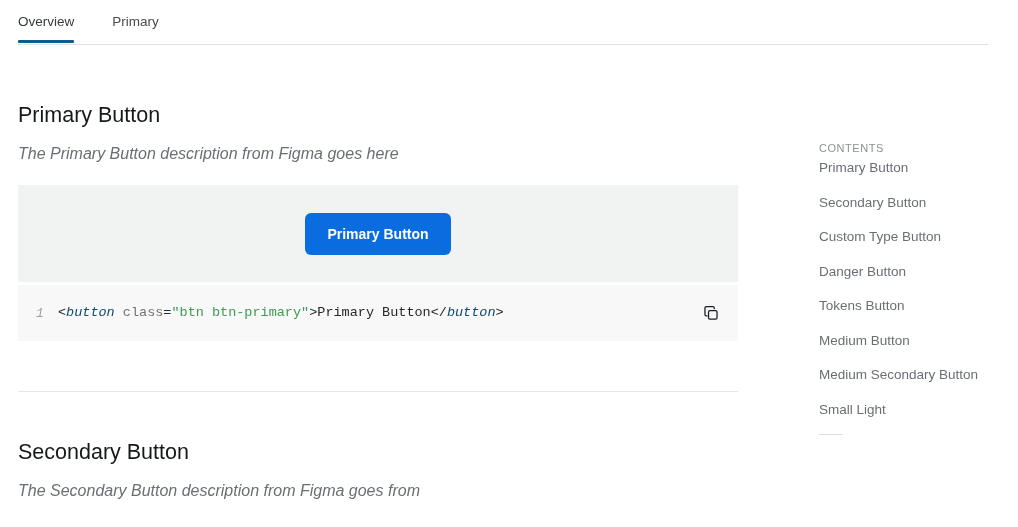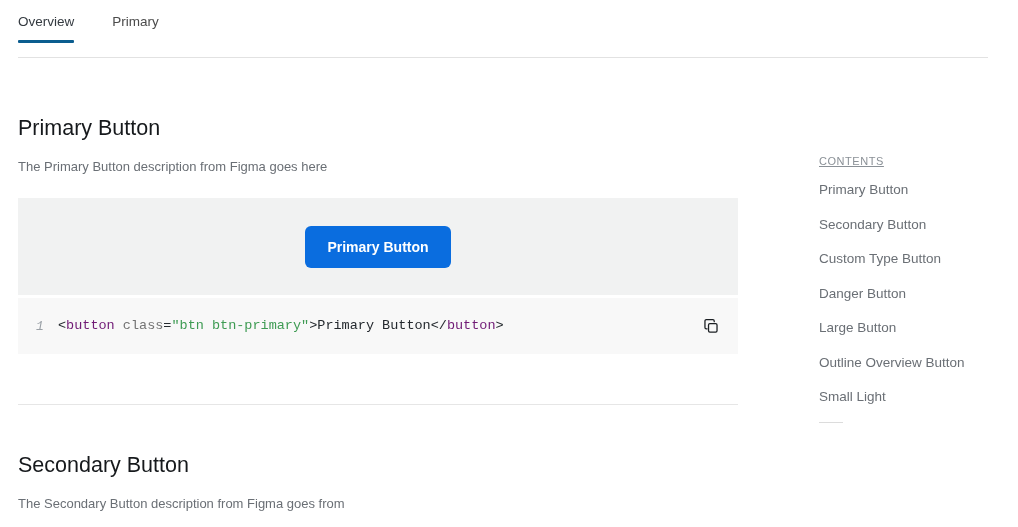--- a/index.html
+++ b/index.html
@@ -12,21 +12,21 @@
     height: 527px;
     background: #ffffff;
     font-family: "Liberation Sans", sans-serif;
     color: #212529;
     overflow: hidden;
   }
 
   
   .tabbar {
     position: relative;
-    height: 58px;
+    height: 45px;
     padding: 0 30px 0 18px;
     display: flex;
     align-items: flex-start;
   }
   .tabbar::after {
     content: "";
     position: absolute;
     left: 18px;
     right: 30px;
     bottom: 0;
@@ -78,24 +78,25 @@
 
   
   .section-title {
     font-size: 21.5px;
     font-weight: 400;
     color: #16191c;
     margin: 0 0 16px 0;
     line-height: 26px;
   }
   .section-desc {
-    font-size: 13px;
+    font-size: 16px;
     color: #6a6f75;
     margin: 0 0 21px 0;
     line-height: 20px;
+    font-style: italic;
   }
 
   
   .preview {
     background: #f1f2f2;
     height: 97px;
     display: flex;
     align-items: center;
     justify-content: center;
   }
@@ -132,21 +133,21 @@
     flex: 0 0 22px;
     text-align: left;
   }
   .code {
     font-family: "Liberation Mono", monospace;
     font-size: 13.5px;
     line-height: 18px;
     white-space: pre;
     color: #24292e;
   }
-  .tok-tag   { color: #701a75; }
+  .tok-tag   { color: #0c4a6e; font-style: italic; }
   .tok-attr  { color: #737373; }
   .tok-str   { color: #3e9b53; }
   .tok-punct { color: #24292e; }
   .tok-text  { color: #24292e; }
 
   .copy-btn {
     position: absolute;
     right: 16px;
     top: 50%;
     transform: translateY(-50%);
@@ -169,23 +170,22 @@
 
   .next-section {
     padding-top: 47px;
   }
 
   
   .contents-head {
     font-size: 11px;
     letter-spacing: 0.55px;
     color: #8a9096;
-    margin-bottom: 12px;
+    margin-bottom: 3px;
     line-height: 14px;
-    text-decoration: underline;
   }
   .contents-list {
     list-style: none;
     margin: 0;
     padding: 0;
   }
   .contents-list li {
     margin-bottom: 16.5px;
   }
   .contents-link {
@@ -249,22 +249,23 @@
 
   </div>
 
   <div class="aside">
     <div class="contents-head">CONTENTS</div>
     <ul class="contents-list">
       <li><a class="contents-link">Primary Button</a></li>
       <li><a class="contents-link">Secondary Button</a></li>
       <li><a class="contents-link">Custom Type Button</a></li>
       <li><a class="contents-link">Danger Button</a></li>
-      <li><a class="contents-link">Large Button</a></li>
-      <li><a class="contents-link">Outline Overview Button</a></li>
+      <li><a class="contents-link">Tokens Button</a></li>
+      <li><a class="contents-link">Medium Button</a></li>
+      <li><a class="contents-link">Medium Secondary Button</a></li>
       <li><a class="contents-link">Small Light</a></li>
       <li>
         <div class="mini-rule"></div>
 
       </li>
 
     </ul>
   </div>
 
 </div>

